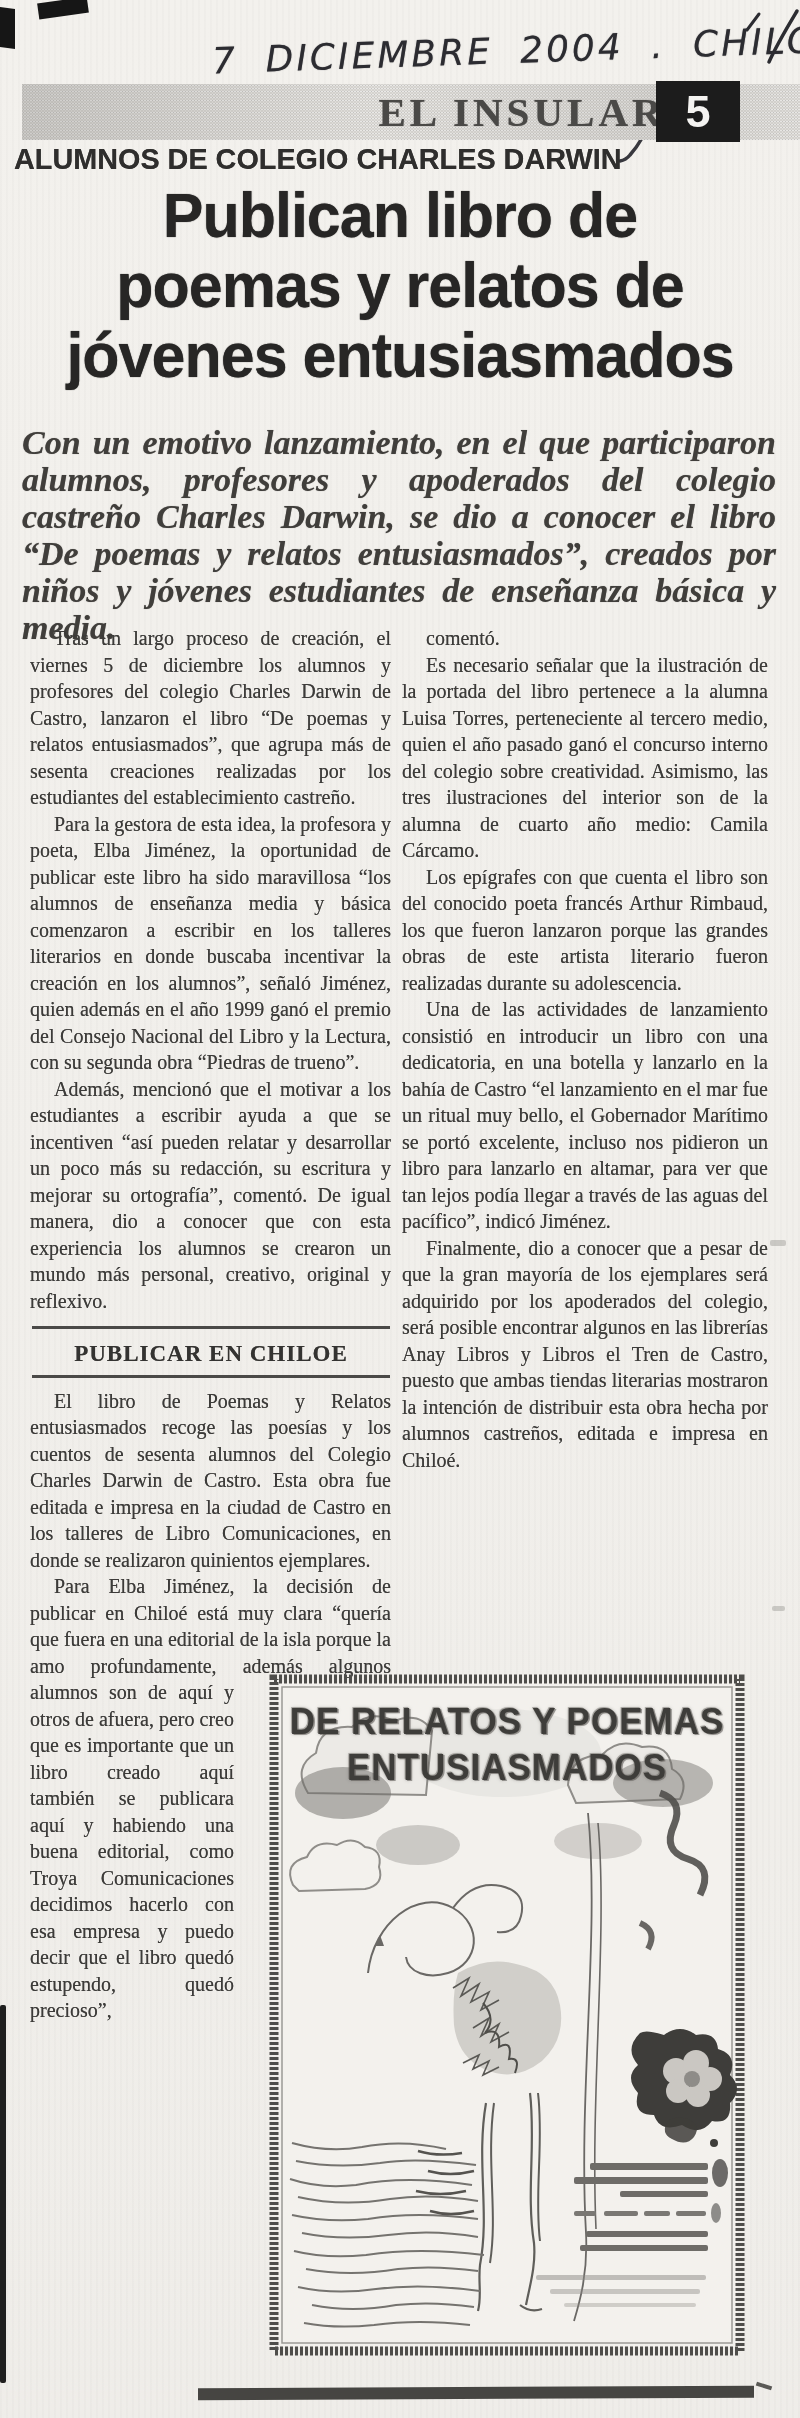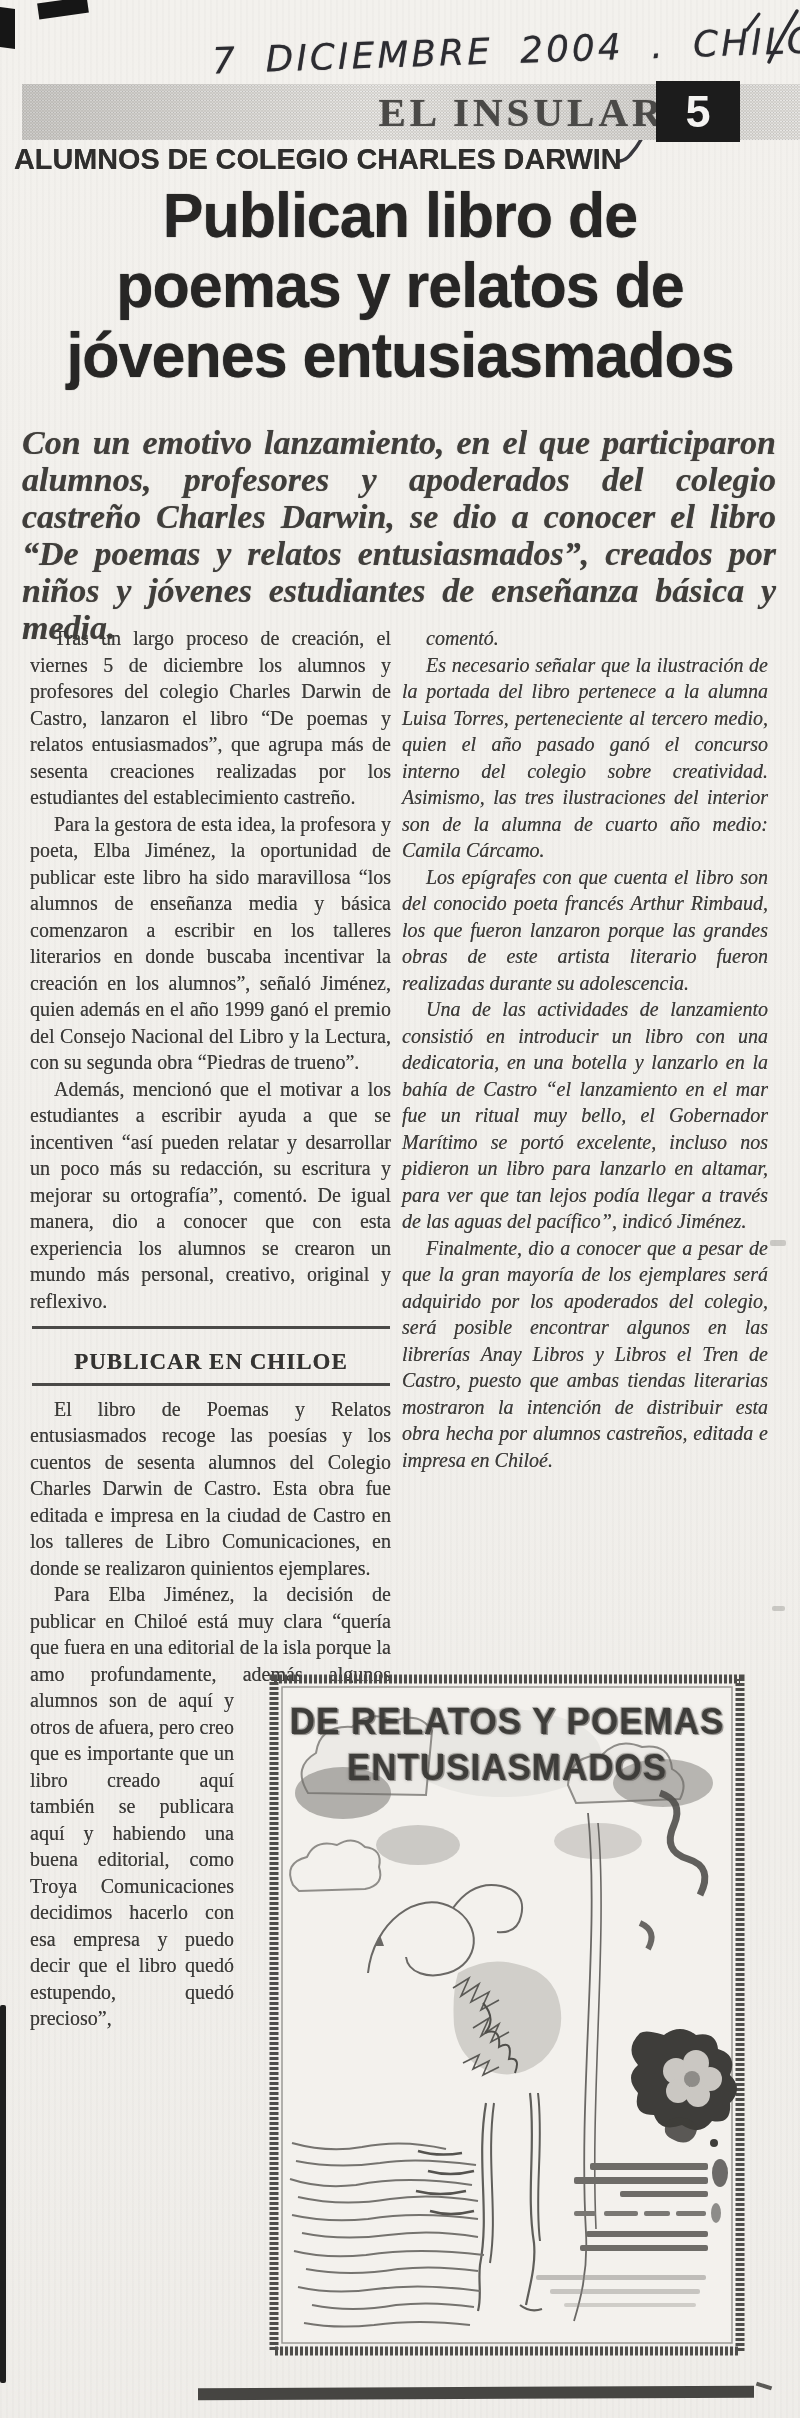--- a/index.html
+++ b/index.html
@@ -62,24 +62,24 @@
   .lede{
     position:absolute;left:22px;top:424px;width:754px;
     font-style:italic;font-weight:700;font-size:34px;line-height:37px;
     text-align:justify;color:#403e3b;text-shadow:0 0 .8px rgba(64,62,59,.6);
   }
   
   .col{position:absolute;top:625px;font-size:20px;line-height:26.5px;text-align:justify;
        color:#3c3b39;text-shadow:0 0 .6px rgba(60,59,57,.75);}
   .col p{margin:0;text-indent:24px;}
   .col-left{left:30px;width:362px;}
-  .col-right{left:402px;width:366px;font-style:italic;}
+  .col-right{left:402px;width:366px;}
   .sp1{float:right;width:1px;height:1078px;}
   .sp2{float:right;clear:right;width:158px;height:700px;}
-  .subhead-block{border-top:3px solid #4a4947;border-bottom:3px solid #4a4947;margin:12px 2px 10px;padding:20px 0 7px;}
+  .subhead-block{border-top:3px solid #4a4947;border-bottom:3px solid #4a4947;margin:12px 2px 10px;padding:12px 0 7px;}
   .subhead{text-align:center;font-weight:700;font-size:23px;letter-spacing:1px;color:#343331;}
   
   .cover{position:absolute;left:268px;top:1673px;width:478px;height:684px;}
   .cover svg{position:absolute;left:0;top:0;}
   .cover-title{
     position:absolute;left:0;right:0;text-align:center;
     font-family:"Liberation Sans",sans-serif;font-weight:700;font-size:35px;
     letter-spacing:1px;color:#3e3d3a;transform:scaleY(1.05);
     text-shadow:1.5px 1.5px 0 rgba(92,90,86,.55), -1px -1px 0 rgba(92,90,86,.4), 0 0 3px rgba(70,68,64,.5);
   }

